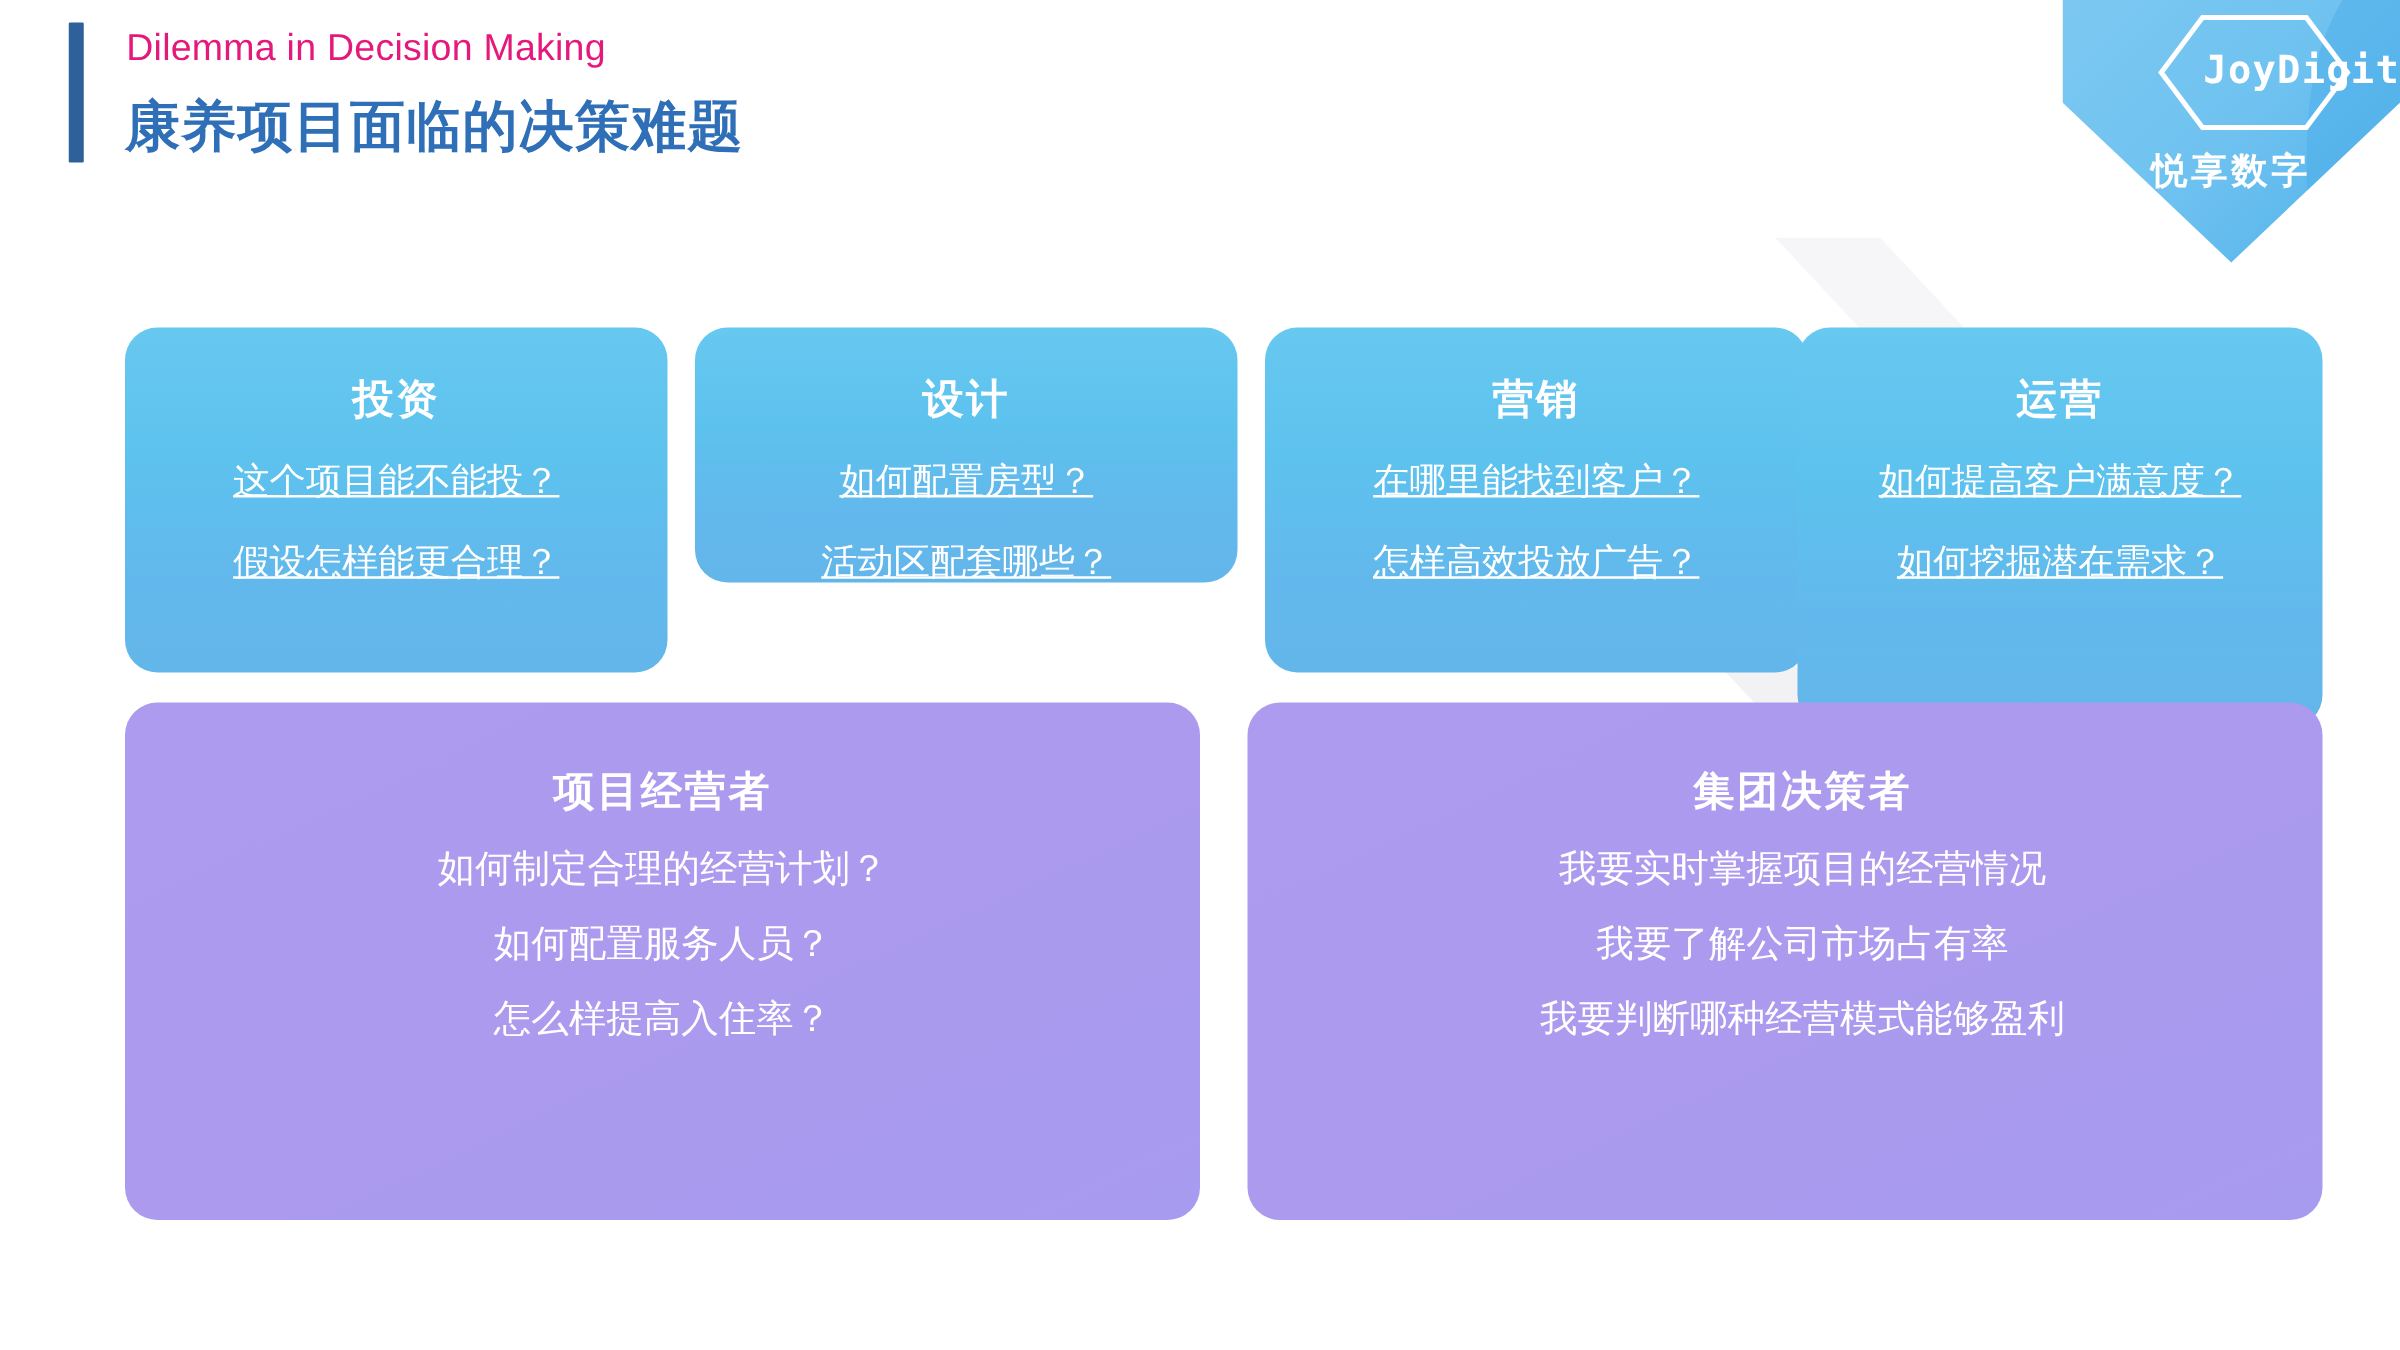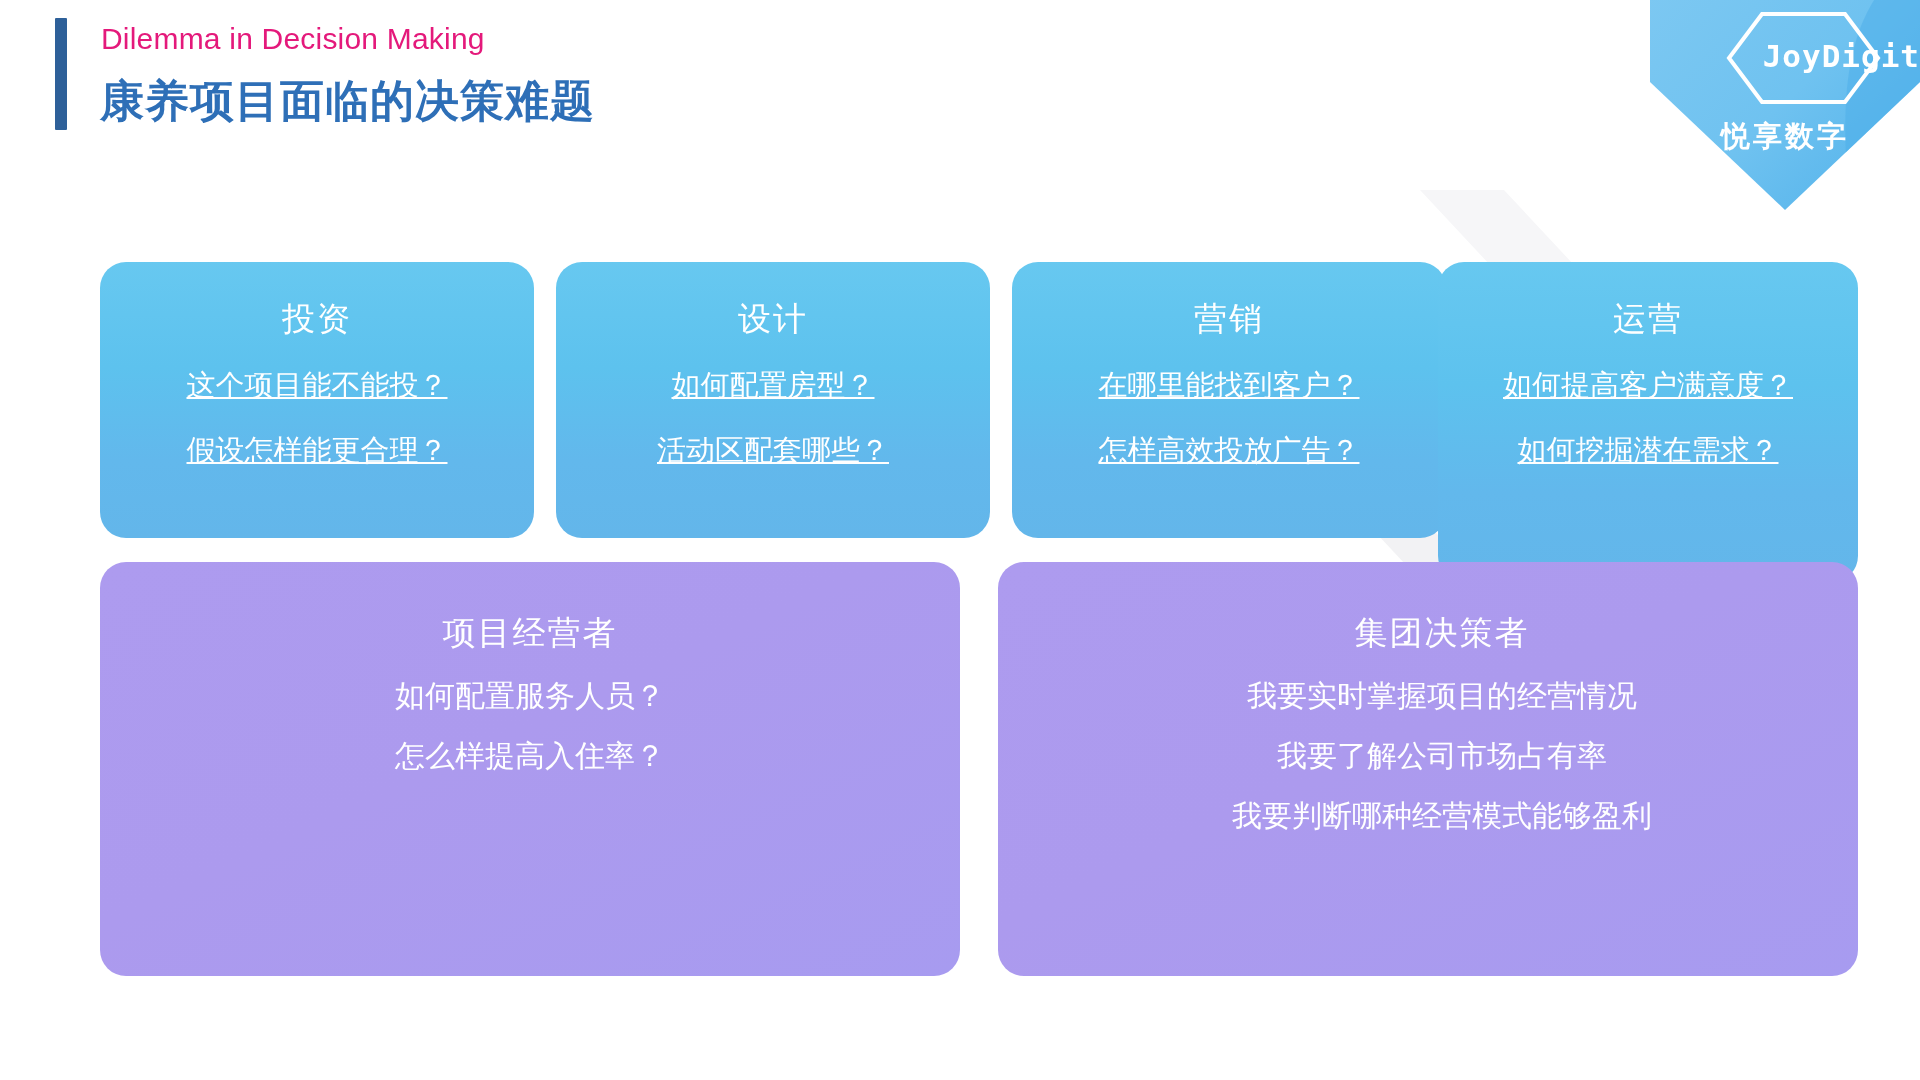--- a/index.html
+++ b/index.html
@@ -57,21 +57,21 @@
     display:flex;flex-direction:column;align-items:center;
     color:#ffffff;overflow:hidden;
   }
   .card.blue{
     background:linear-gradient(180deg,#67C8F0 0%,#5DC2EE 38%,#62B8EC 72%,#63B6EA 100%);
   }
   .card.purple{
     background:linear-gradient(155deg,#AD9BEF 0%,#AC9AEE 45%,#A79BF0 100%);
   }
   .card-title{
-    font-size:33px;font-weight:normal;letter-spacing:2px;
+    font-size:33px;font-weight:bold;letter-spacing:2px;
     text-align:center;line-height:1;
   }
   .card-line{
     font-size:29px;font-weight:normal;text-align:center;
     line-height:1;white-space:nowrap;
   }
 
   
   .card.blue .card-title{margin-top:40px;}
   .card.blue .lines{margin-top:36px;display:flex;flex-direction:column;gap:36px;align-items:center;text-decoration:underline;}
@@ -133,21 +133,21 @@
   </div>
 
   <div class="card blue" style="left:100px;top:262px;width:434px;height:276px;">
     <div class="card-title">投资</div>
     <div class="lines">
       <div class="card-line">这个项目能不能投？</div>
       <div class="card-line">假设怎样能更合理？</div>
     </div>
   </div>
 
-  <div class="card blue" style="left:556px;top:262px;width:434px;height:276px;">
+  <div class="card blue" style="left:556px;top:262px;width:434px;height:204px;">
     <div class="card-title">设计</div>
     <div class="lines">
       <div class="card-line">如何配置房型？</div>
       <div class="card-line">活动区配套哪些？</div>
     </div>
   </div>
 
   <div class="card blue" style="left:1012px;top:262px;width:434px;height:276px;">
     <div class="card-title">营销</div>
     <div class="lines">
@@ -160,20 +160,21 @@
     <div class="card-title">运营</div>
     <div class="lines">
       <div class="card-line">如何提高客户满意度？</div>
       <div class="card-line">如何挖掘潜在需求？</div>
     </div>
   </div>
 
   <div class="card purple" style="left:100px;top:562px;width:860px;height:414px;">
     <div class="card-title">项目经营者</div>
     <div class="lines">
+      <div class="card-line">如何制定合理的经营计划？</div>
       <div class="card-line">如何配置服务人员？</div>
       <div class="card-line">怎么样提高入住率？</div>
     </div>
   </div>
 
   <div class="card purple" style="left:998px;top:562px;width:860px;height:414px;padding-left:28px;">
     <div class="card-title">集团决策者</div>
     <div class="lines">
       <div class="card-line">我要实时掌握项目的经营情况</div>
       <div class="card-line">我要了解公司市场占有率</div>

